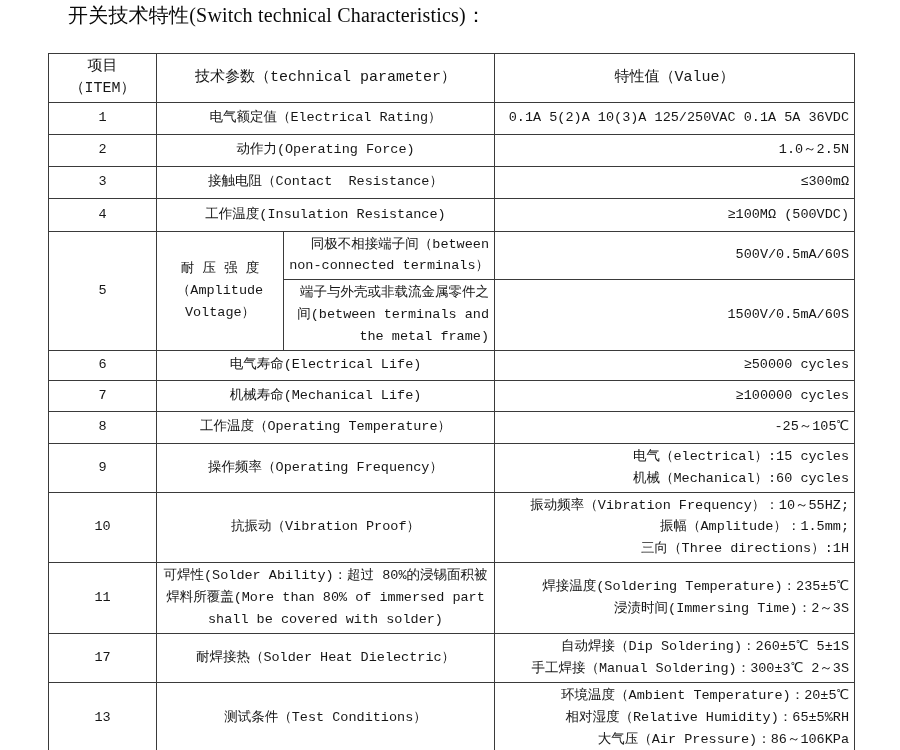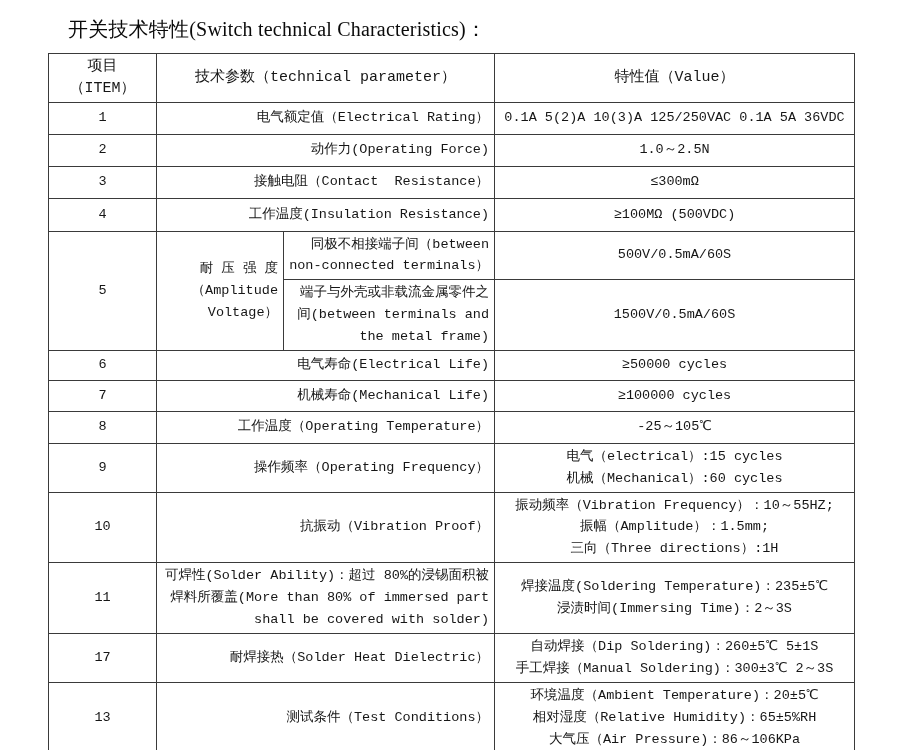--- a/index.html
+++ b/index.html
@@ -2,21 +2,21 @@
 <html><head>
 <meta charset="utf-8">
 <style>
   html,body{margin:0;padding:0;}
   body{
     width:900px;height:750px;position:relative;background:#ffffff;
     color:#141414;
     font-family:"Liberation Mono","DejaVu Sans Mono",monospace;
   }
   .page-title{
-    position:absolute;left:68px;top:16px;
+    position:absolute;left:68px;top:2px;
     font-family:"Liberation Serif","DejaVu Serif",serif;
     font-size:20px;color:#0a0a0a;letter-spacing:0.2px;
   }
   table.spec{
     position:absolute;left:48px;top:53px;width:806px;
     border-collapse:collapse;table-layout:fixed;
   }
   .spec td,.spec th{
     border:1px solid #3a3a3a;
     font-weight:normal;
@@ -25,23 +25,23 @@
     vertical-align:middle;
     white-space:pre-wrap;
     word-wrap:break-word;
     padding:2px 5px;
     color:#161616;
   }
   .spec th{
     font-size:15px;text-align:center;line-height:1.45;
   }
   .cell-item{text-align:center;}
-  .cell-param{text-align:right;padding-left:10px;}
+  .cell-param{text-align:center;padding-left:10px;}
   .cell-subparam{text-align:right;padding-left:8px;}
-  .cell-value{text-align:center;padding-left:8px;margin-top:36px;}
+  .cell-value{text-align:right;padding-left:8px;margin-top:36px;}
 </style>
 </head>
 <body>
 
 <div class="page-title">开关技术特性(Switch technical Characteristics)：</div>
 
 <table class="spec">
   <colgroup>
     <col style="width:108px">
     <col style="width:127px">

